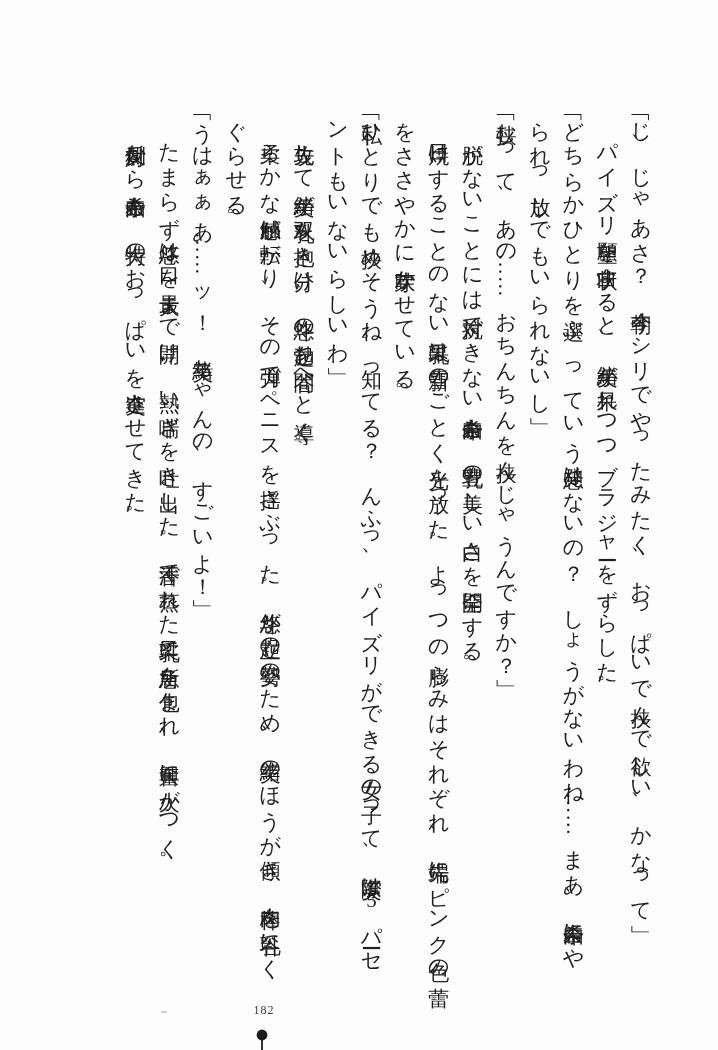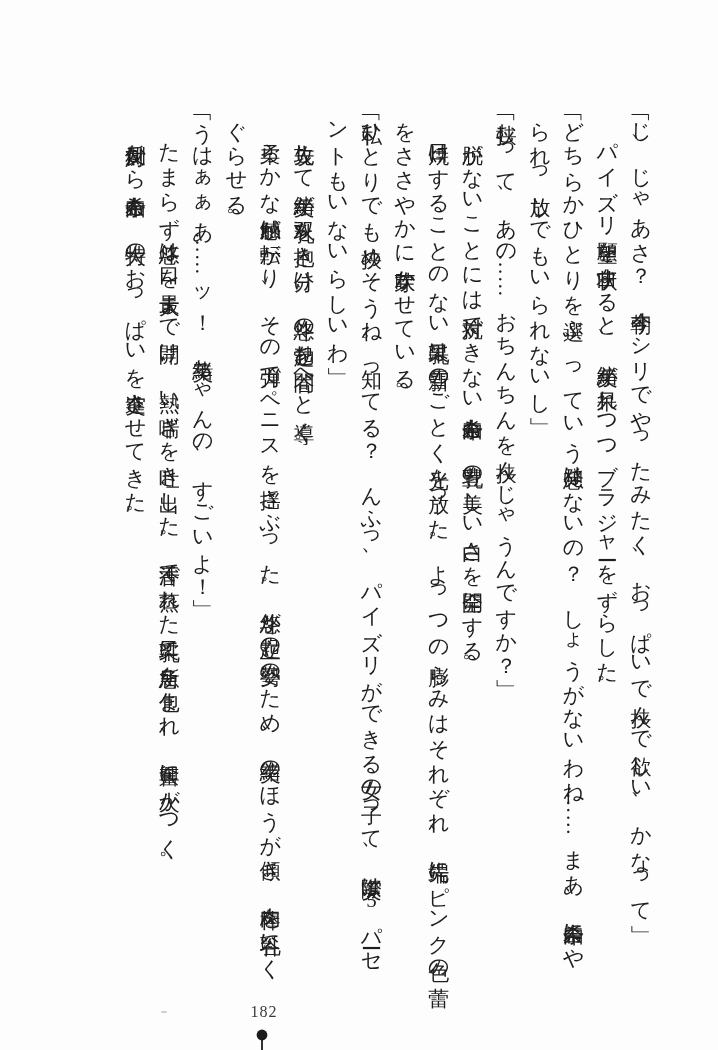--- a/index.html
+++ b/index.html
@@ -38,21 +38,21 @@
   .upright {
     text-orientation: upright;
     letter-spacing: 0.7px;
   }
   .page-number {
     position: absolute;
     top: 1003px;
     left: 246px;
     width: 36px;
     text-align: center;
-    font-size: 16px;
+    font-size: 12px;
     letter-spacing: 1px;
     color: #3a3a3a;
   }
   .pin-mark {
     position: absolute;
     left: 254px;
     top: 1028px;
     width: 18px;
     height: 22px;
   }

